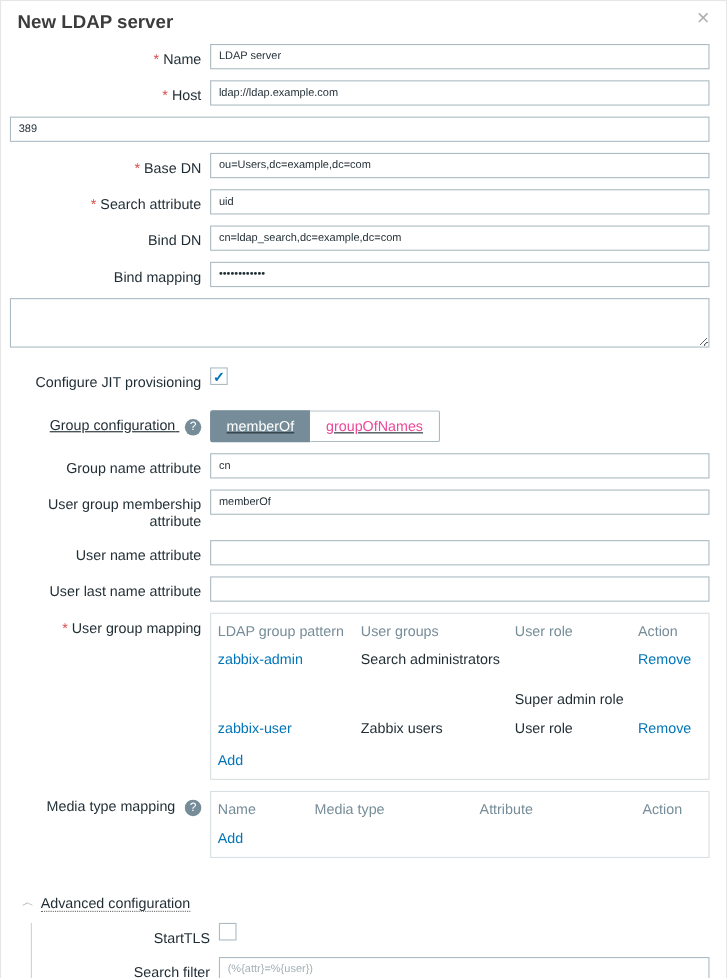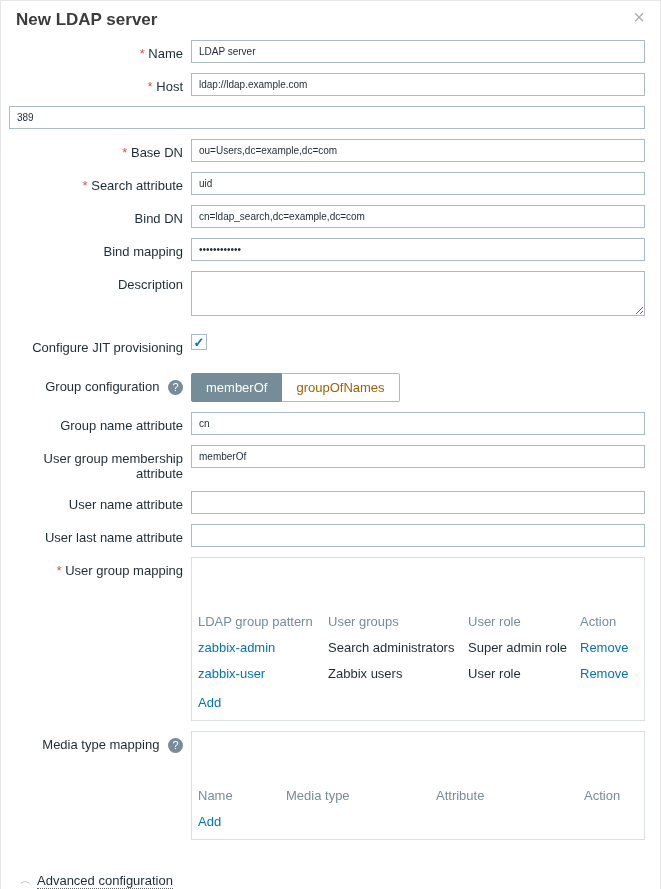--- a/index.html
+++ b/index.html
@@ -99,40 +99,40 @@
   margin-left: 5px;
   cursor: pointer;
 }
 .toggle-group {
   display: inline-flex;
 }
 .toggle-btn {
   padding: 6px 14px;
   border: 1px solid #acbbc2;
   background: #fff;
-  color: #a16207;
+  color: #ec4899;
   cursor: pointer;
 }
 .toggle-btn.active {
   background: #768d99;
   color: #fff;
   border-color: #768d99;
 }
 .toggle-btn:first-child { border-top-left-radius: 2px; border-bottom-left-radius: 2px; }
 .toggle-btn:last-child { border-top-right-radius: 2px; border-bottom-right-radius: 2px; border-left: none; }
 .mapping-table {
   border: 1px solid #d9dfe2;
   width: 100%;
   font-size: 13px;
 }
 .mapping-table .thead, .mapping-table .trow {
   display: flex;
   padding: 8px 6px;
 }
-.mapping-table .thead { color: #768d99; margin-top: 48px; }
+.mapping-table .thead { color: #768d99; }
 .mapping-table .trow { border-top: 0; padding-top: 3px; padding-bottom: 3px;}
 .mapping-table .cell { padding-right: 6px; }
 .link { color: #0275b8; cursor: pointer; }
 .advanced {
   padding: 12px 15px 0 15px;
 }
 .adv-toggle {
   display: inline-flex;
   align-items: center;
   cursor: pointer;
@@ -208,34 +208,33 @@
     </div>
 
     <div class="form-row">
       <div class="label-cell">Bind mapping</div>
       <div class="field-cell">
           <input type="text" class="pw-input" value="••••••••••••" style="">
         </div>
     </div>
 
     <div class="form-row">
-      <div class="label-cell">Description</div>
       <div class="field-cell">
           <textarea style=""></textarea>
         </div>
     </div>
 
     <div class="form-row" style="margin-top:18px;">
       <div class="label-cell">Configure JIT provisioning</div>
       <div class="field-cell">
           <span class="checkbox checked"></span>
         </div>
     </div>
 
-    <div class="form-row" style="margin-top:18px;">
+    <div class="form-row" style="margin-top:18px;text-decoration:underline;">
       <div class="label-cell">
         <span>Group configuration</span>
         <span class="help-icon">?</span>
       </div>
       <div class="field-cell">
         <div class="toggle-group">
           <div class="toggle-btn active">memberOf</div>
           <div class="toggle-btn">groupOfNames</div>
         </div>
       </div>
@@ -275,21 +274,21 @@
         <div class="mapping-table">
           <div class="thead">
             <div class="cell" style="width:130px;">LDAP group pattern</div>
             <div class="cell" style="width:140px;">User groups</div>
             <div class="cell" style="width:112px;">User role</div>
             <div class="cell" style="flex:1;">Action</div>
           </div>
           <div class="trow">
             <div class="cell link" style="width:130px;">zabbix-admin</div>
             <div class="cell" style="width:140px;">Search administrators</div>
-            <div class="cell" style="width:112px;">Super admin role</div>
+            <div class="cell" style="width:112px;margin-top:36px;">Super admin role</div>
             <div class="cell link" style="flex:1;">Remove</div>
           </div>
           <div class="trow" style="padding-top:8px;padding-bottom:8px;">
             <div class="cell link" style="width:130px;">zabbix-user</div>
             <div class="cell" style="width:140px;">Zabbix users</div>
             <div class="cell" style="width:112px;">User role</div>
             <div class="cell link" style="flex:1;">Remove</div>
           </div>
           <div class="trow" style="padding-top:6px;padding-bottom:10px;">
             <div class="cell link">Add</div>

